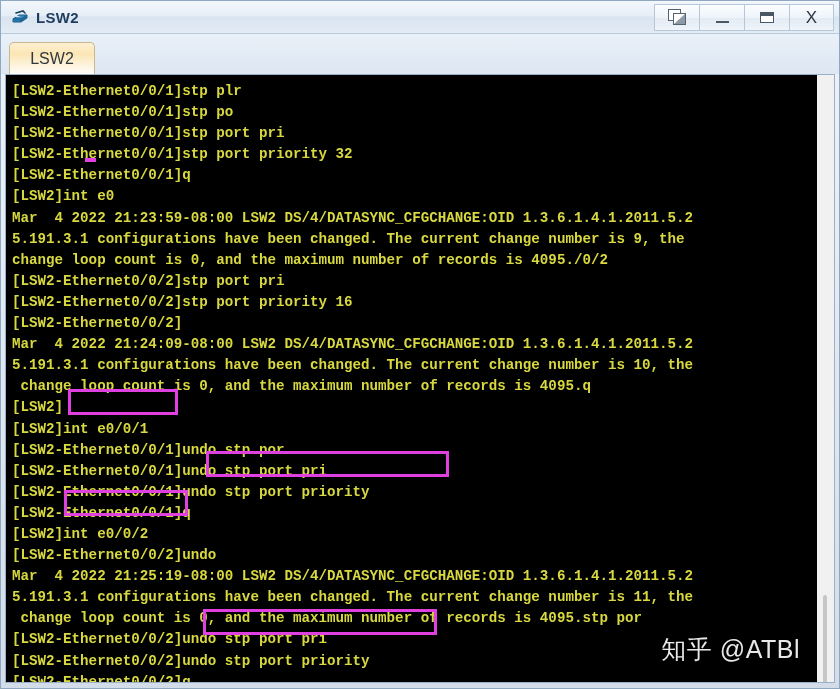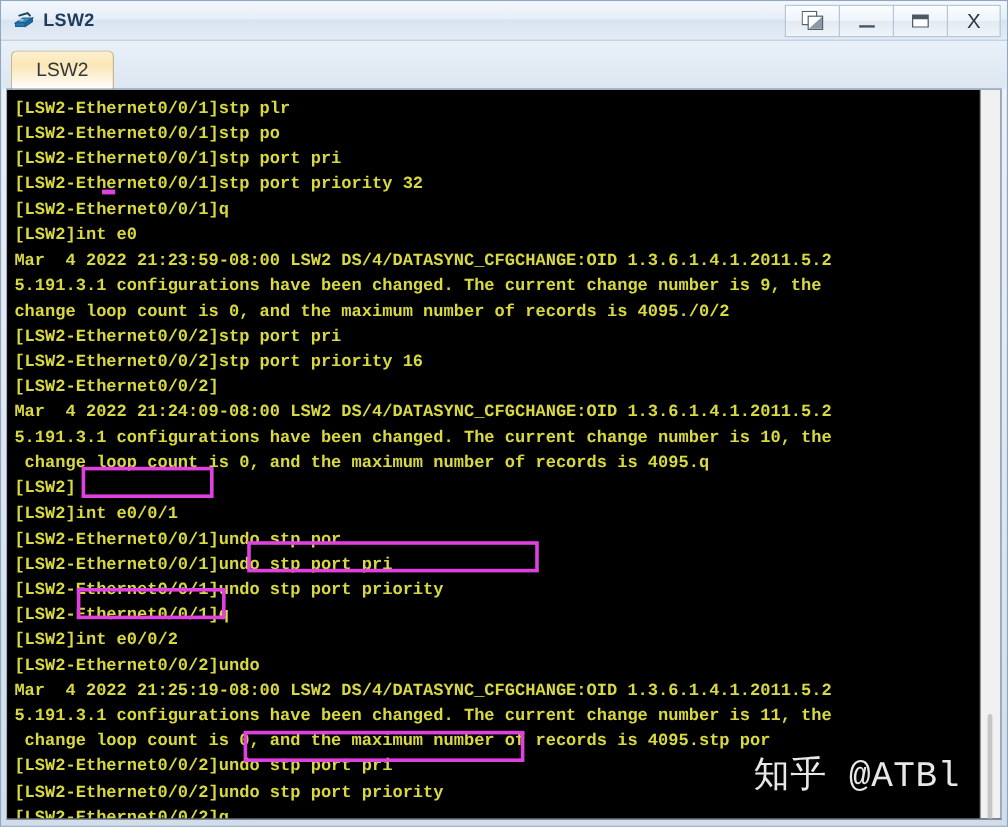--- a/index.html
+++ b/index.html
@@ -186,22 +186,22 @@
     position: absolute;
     background: #e040e0;
     pointer-events: none;
   }
 
   
   #watermark {
     position: absolute;
     right: 16px;
     bottom: 16px;
-    font-family: Liberation Mono, monospace;
-    font-size: 30px;
+    font-family: Liberation Sans, sans-serif;
+    font-size: 25px;
     color: #f2f2f2;
     opacity: 0.96;
     white-space: nowrap;
     letter-spacing: 0.5px;
   }
 </style>
 </head>
 <body>
 
 <div id="window">

